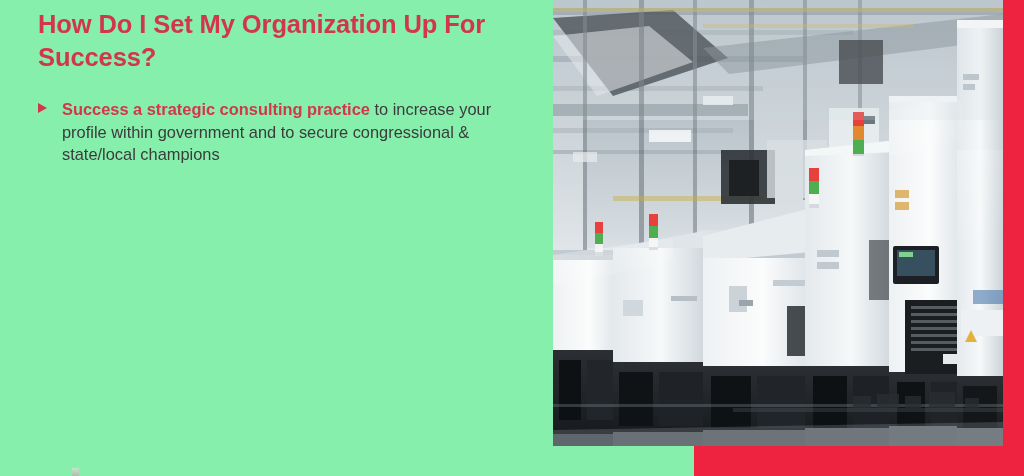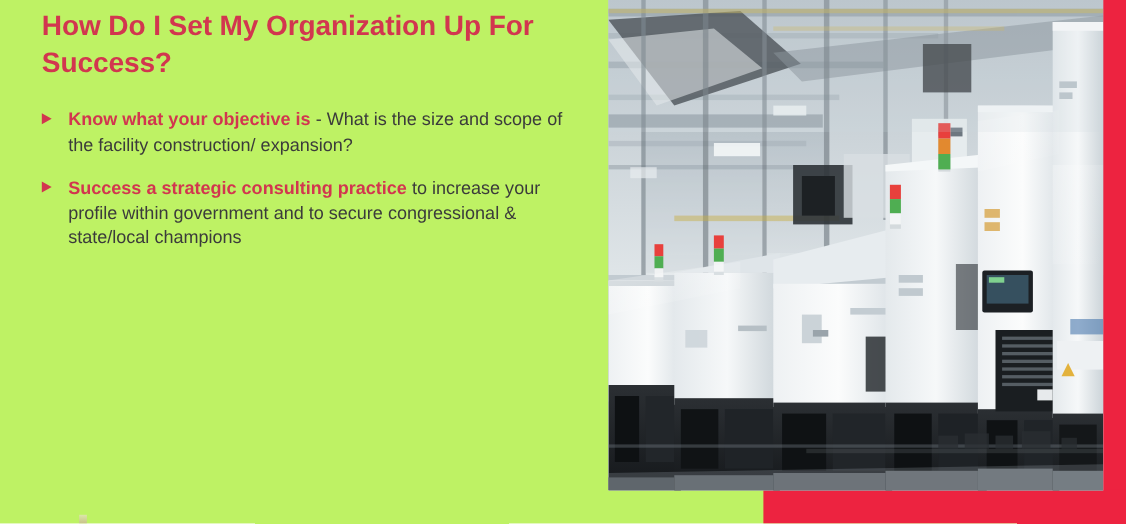--- a/index.html
+++ b/index.html
@@ -10,21 +10,21 @@
   body {
     width: 1024px;
     height: 476px;
     overflow: hidden;
     font-family: "Liberation Sans", sans-serif;
     position: relative;
   }
   .slide {
     position: absolute;
     inset: 0;
-    background: #bef264;
+    background: #86efac;
   }
 
   
   .red-band-top {
     position: absolute;
     left: 694px;
     top: 0;
     width: 330px;
     height: 9px;
     background: #ED2340;
@@ -340,25 +340,20 @@
 
       <rect x="0" y="0" width="450" height="120" fill="#cfd7dc" opacity=".18"></rect>
     </svg>
   </div>
 
   <div class="text-col">
     <div class="slide-title">How Do I Set My Organization Up For Success?</div>
 
     <div class="bullets">
 
-      <div class="bullet">
-        <span class="bullet-marker"></span>
-        <span class="lead">Know what your objective is</span>
-        <span class="rest"> - What is the size and scope of the facility construction/ expansion?</span>
-      </div>
 
 
       <div class="bullet">
         <span class="bullet-marker"></span>
         <span class="lead">Success a strategic consulting practice</span>
         <span class="rest"> to increase your profile within government and to secure congressional &amp; state/local champions</span>
       </div>
 
     </div>
   </div>

